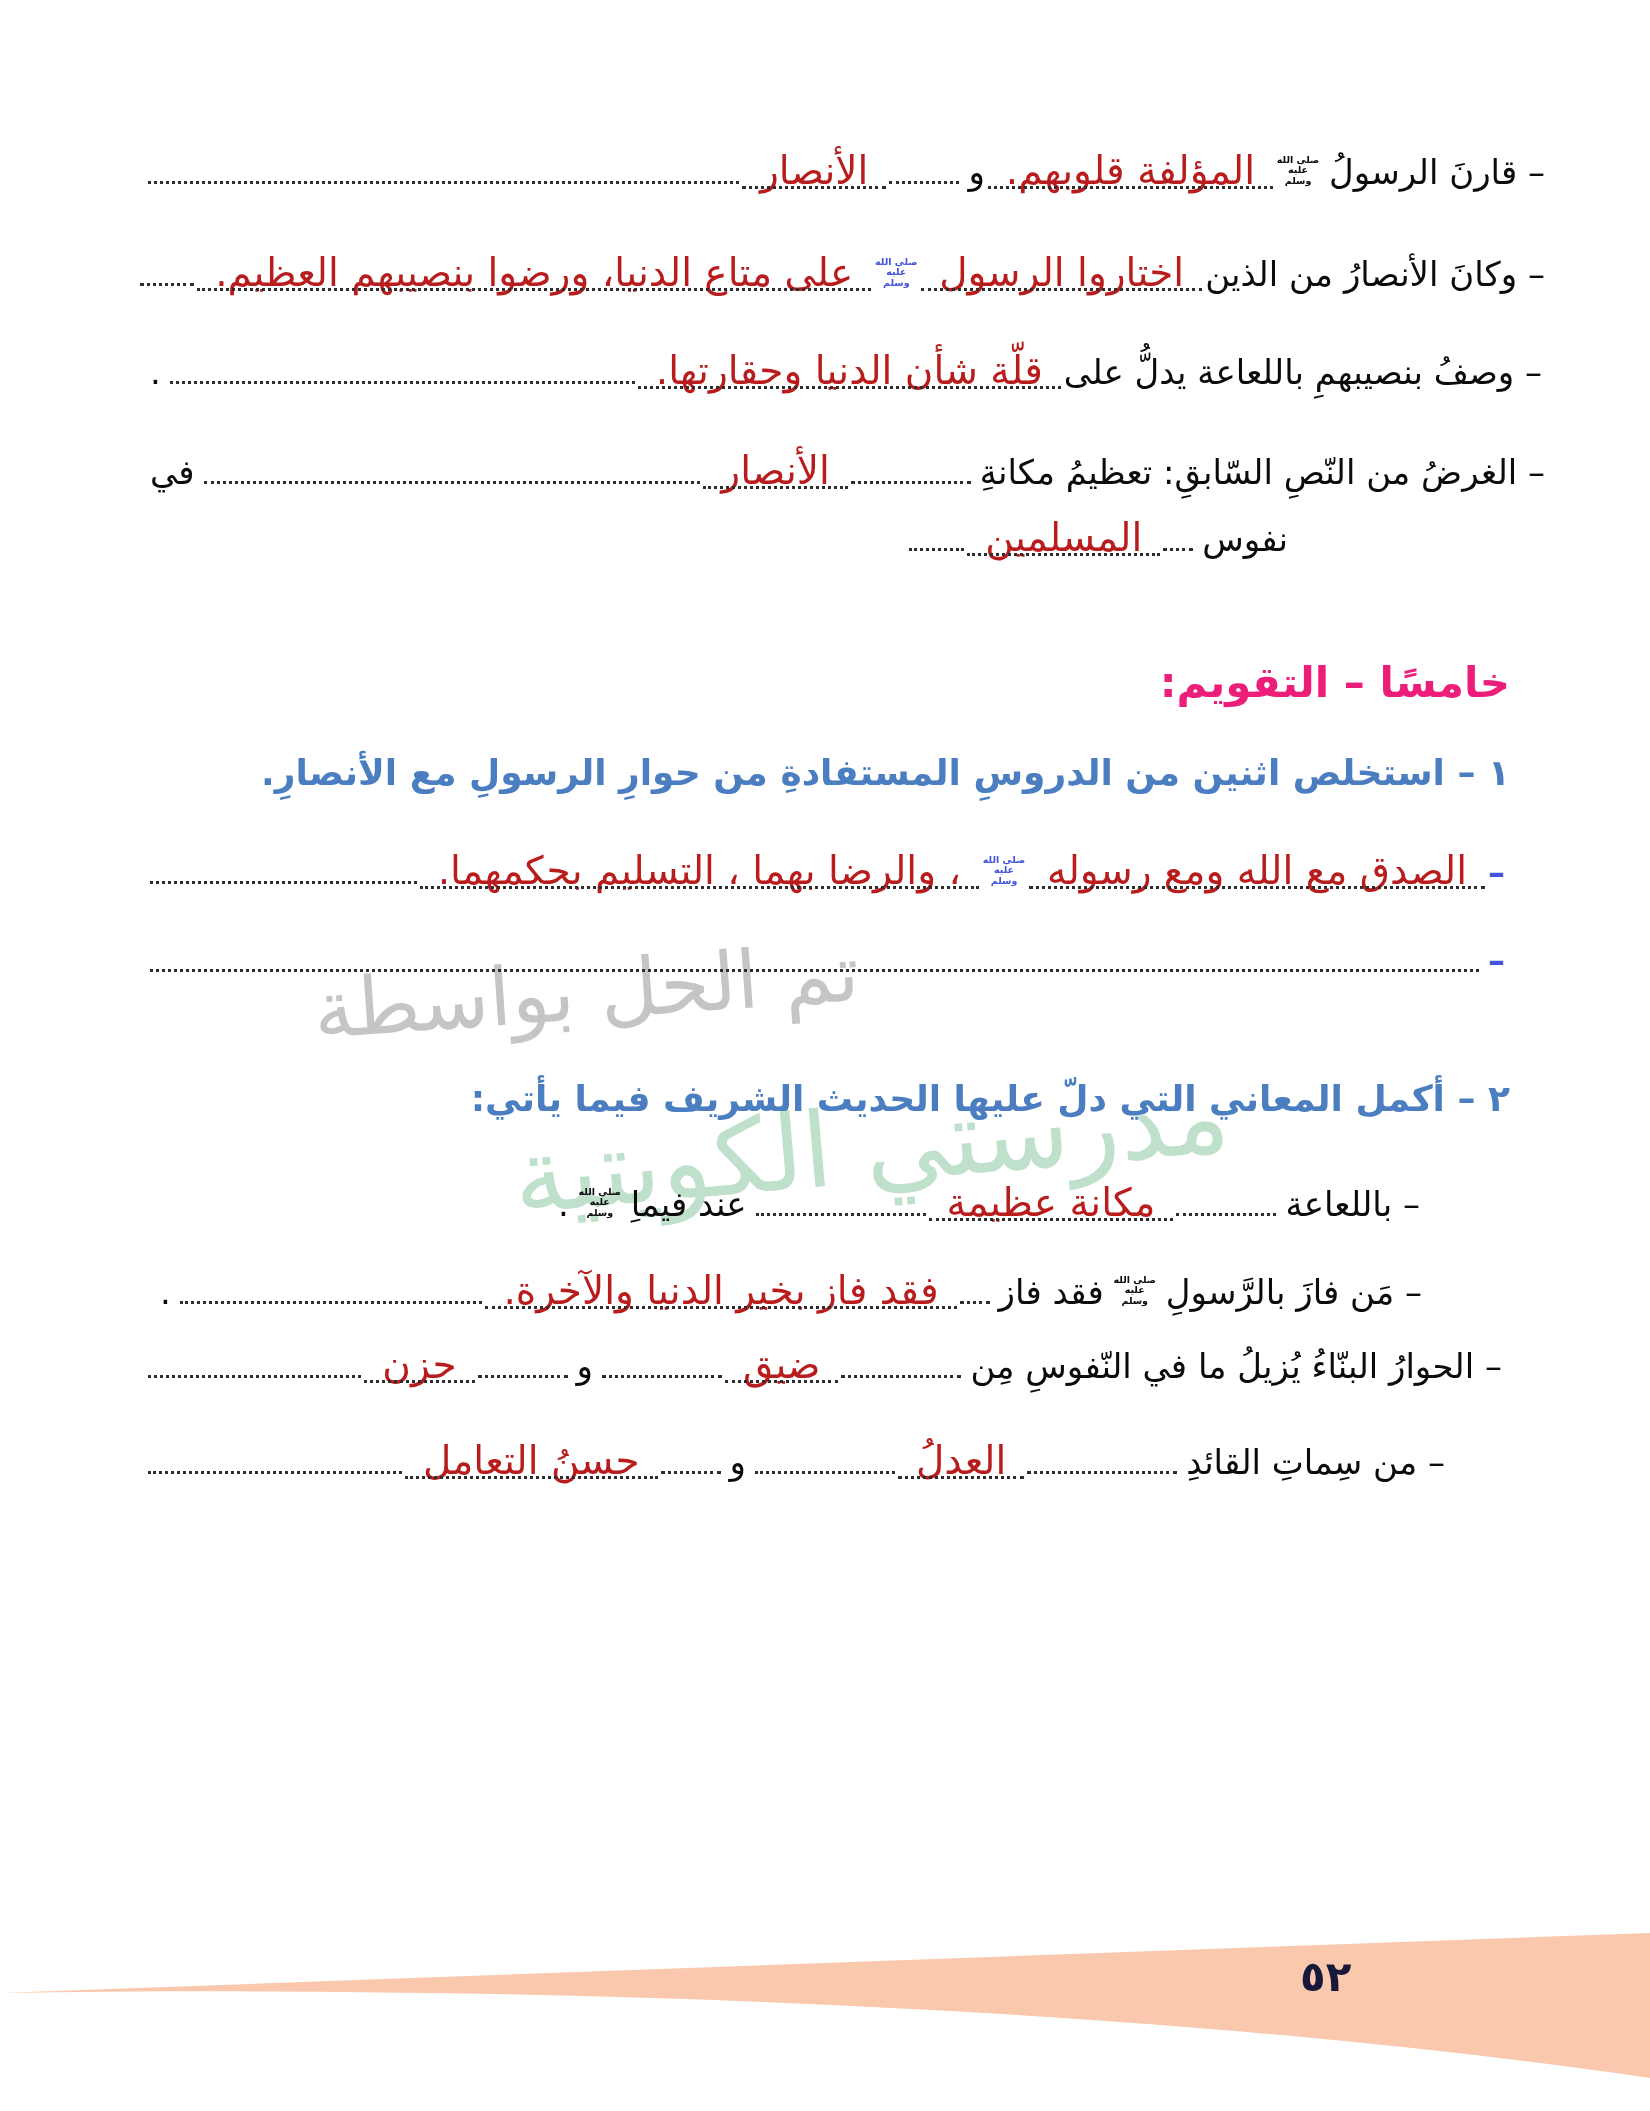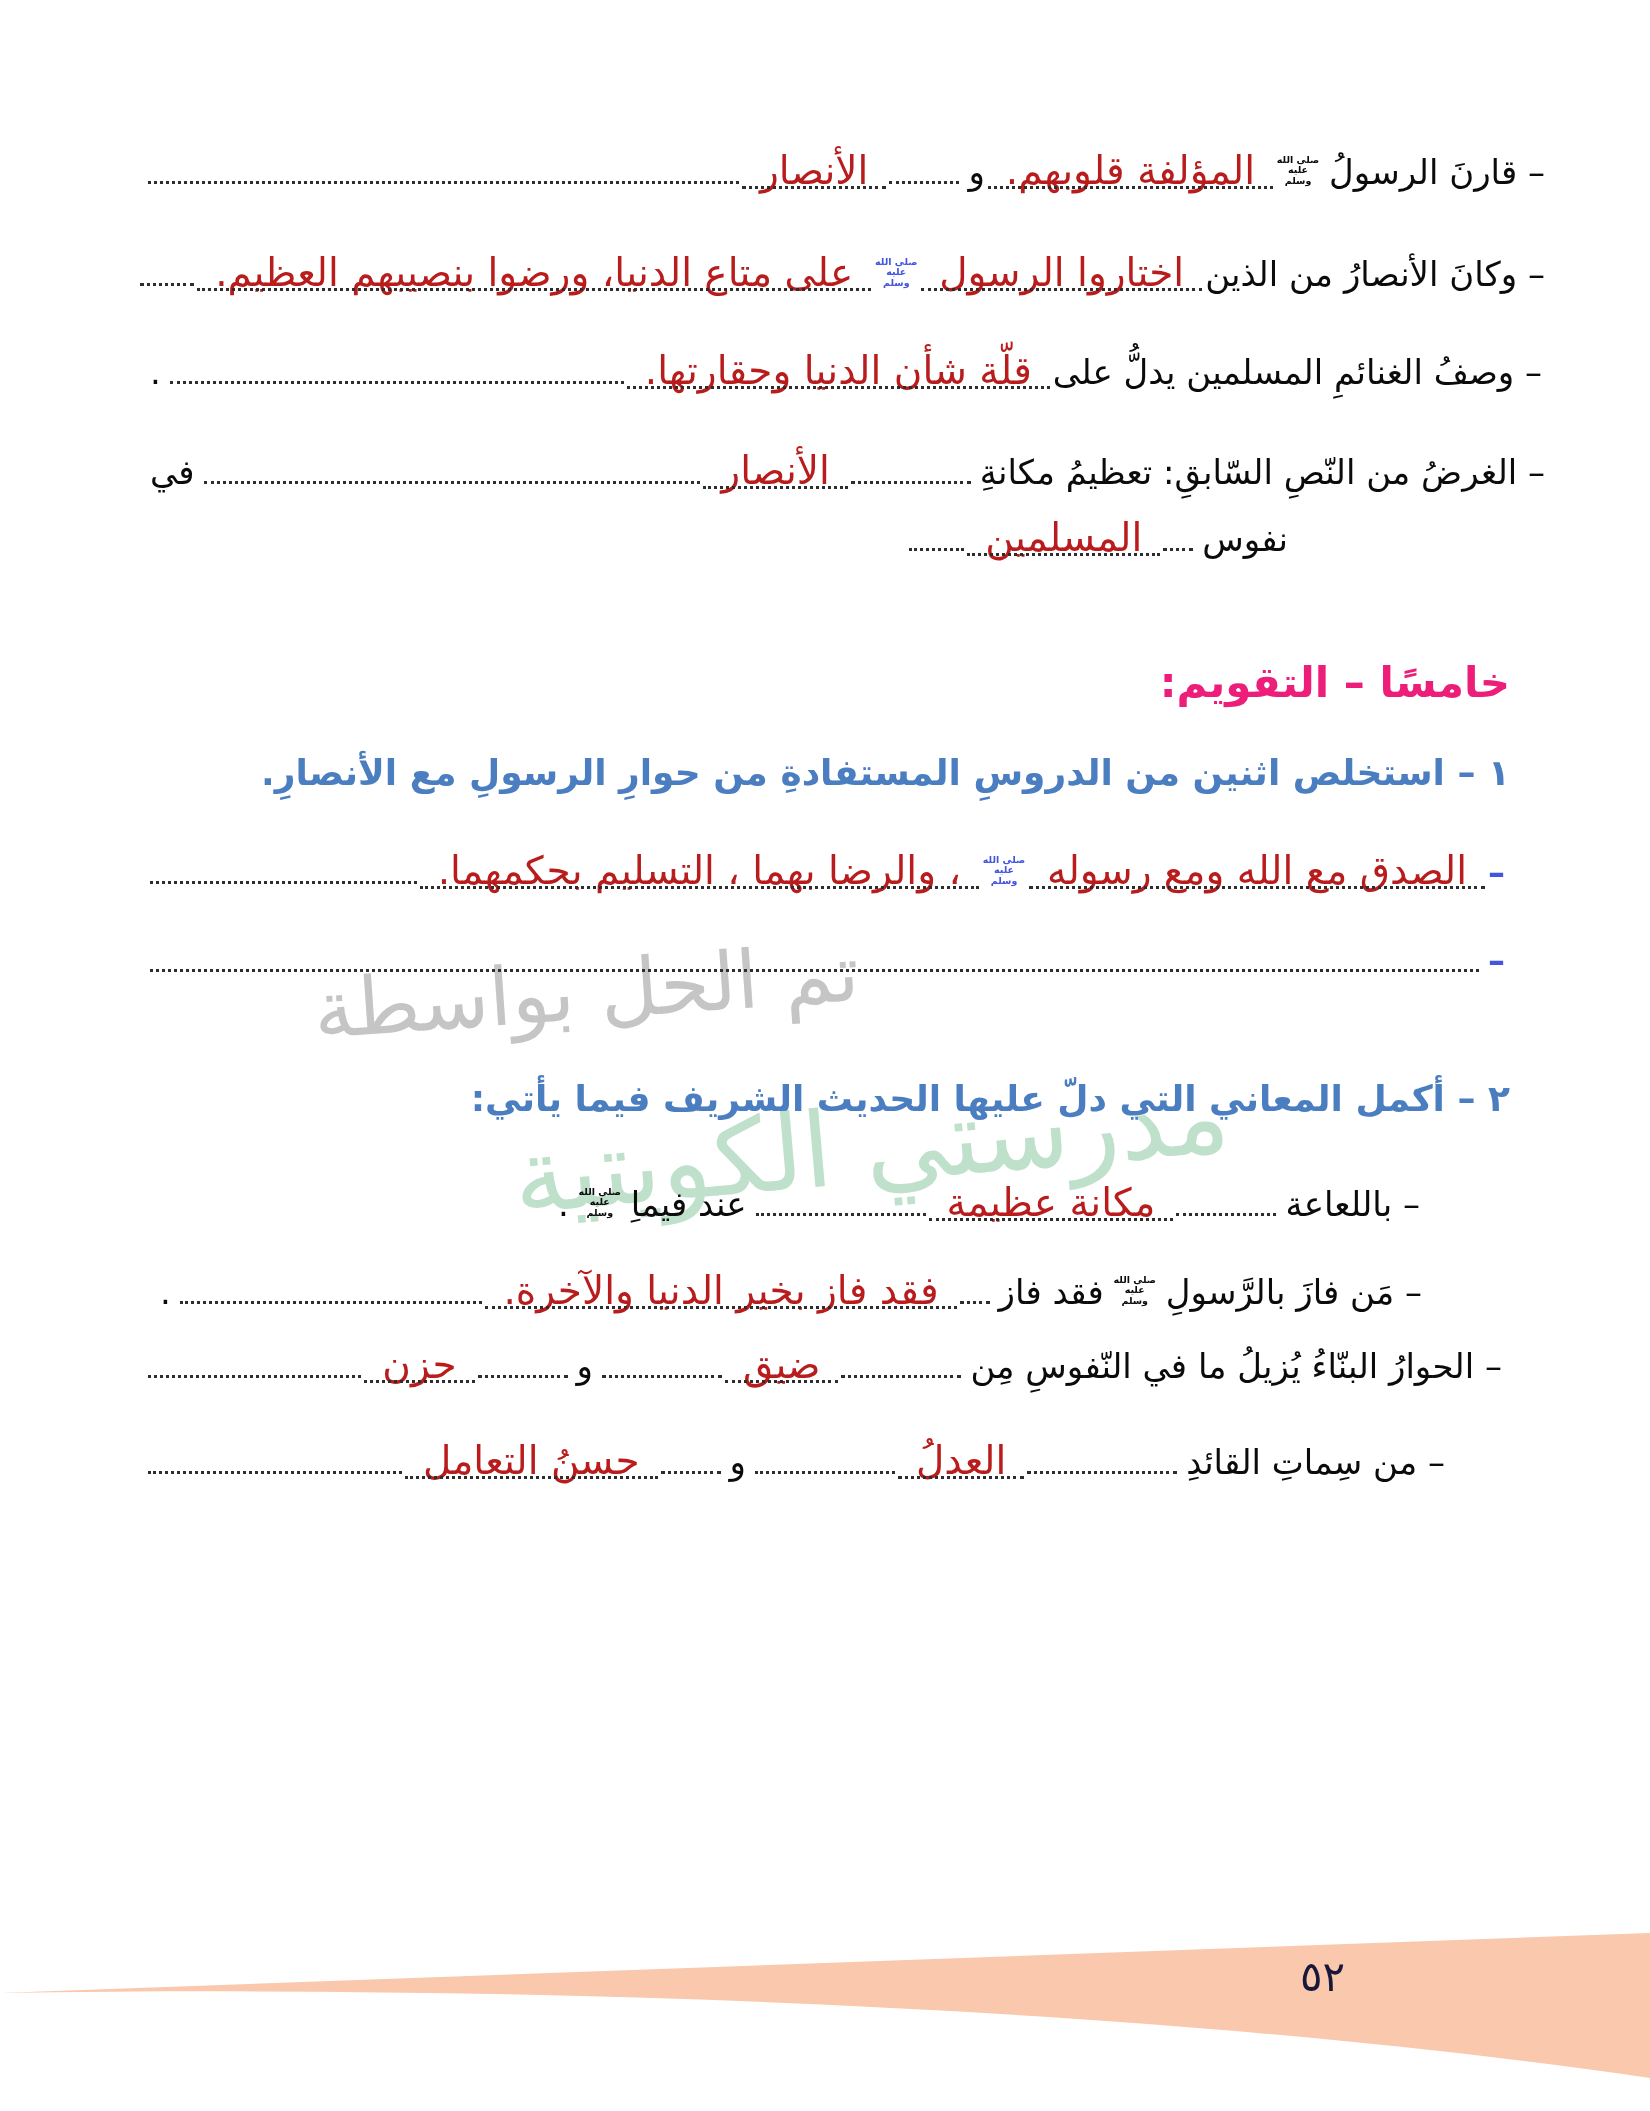--- a/index.html
+++ b/index.html
@@ -43,21 +43,21 @@
     position:absolute;z-index:1;font-size:80px;color:#c5c5c5;
     transform:rotate(-4deg);white-space:nowrap;letter-spacing:4px;
   }
   .wm2{
     position:absolute;z-index:1;font-size:104px;color:#bfe0cb;
     transform:rotate(-5deg);white-space:nowrap;letter-spacing:2px;
   }
   
   .swoosh{position:absolute;left:0;top:0;z-index:1;}
   .pagenum{
-    position:absolute;z-index:2;font-size:42px;font-weight:normal;color:#18183a;
+    position:absolute;z-index:2;font-size:42px;font-weight:bold;color:#18183a;
   }
 </style>
 </head>
 <body>
 
 <div class="page">
 
   <div class="wm1" style="right:790px;top:945px;">تم الحل بواسطة</div>
   <div class="wm2" style="right:420px;top:1085px;">مدرستي الكويتية</div>
 
@@ -73,21 +73,21 @@
 
   <div class="row" style="top:250px;right:105px;left:140px;">
     <span class="txt">– وكانَ الأنصارُ من الذين</span>
     <span class="ans">اختاروا الرسول</span>
     <span class="saw blue">صلى الله عليه وسلم</span>
     <span class="ans">على متاع الدنيا، ورضوا بنصيبهم العظيم.</span>
     <span class="dots fl"></span>
   </div>
 
   <div class="row" style="top:348px;right:108px;left:150px;">
-    <span class="txt">– وصفُ الغنائمِ المسلمين يدلُّ على</span>
+    <span class="txt">– وصفُ بنصيبهمِ باللعاعة يدلُّ على</span>
     <span class="ans">قلّة شأن الدنيا وحقارتها.</span>
     <span class="dots fl"></span>
     <span class="txt">.</span>
   </div>
 
   <div class="row" style="top:448px;right:105px;left:150px;">
     <span class="txt">– الغرضُ من النّصِ السّابقِ: تعظيمُ مكانةِ</span>
     <span class="dots" style="width:120px;"></span>
     <span class="ans">الأنصار</span>
     <span class="dots fl"></span>

